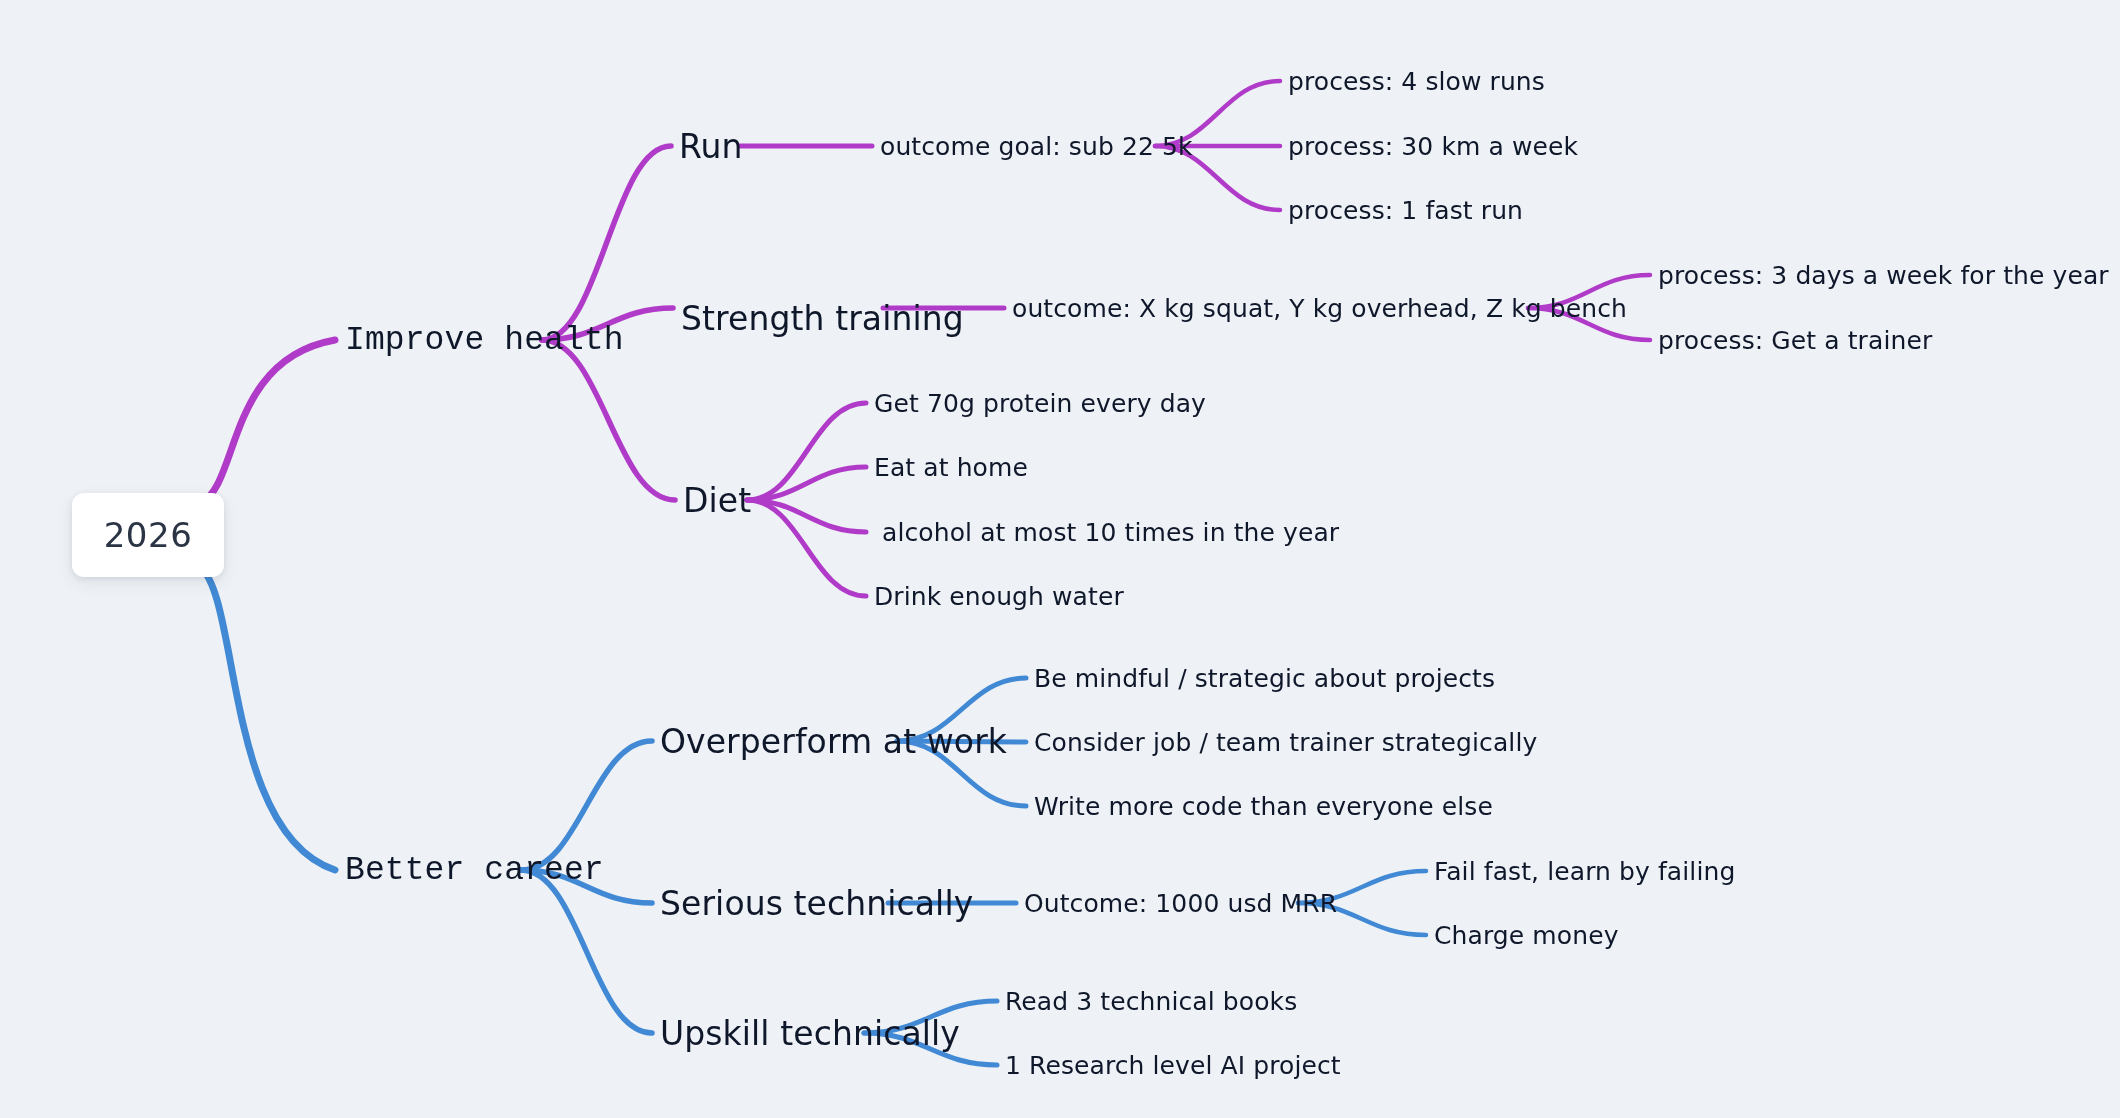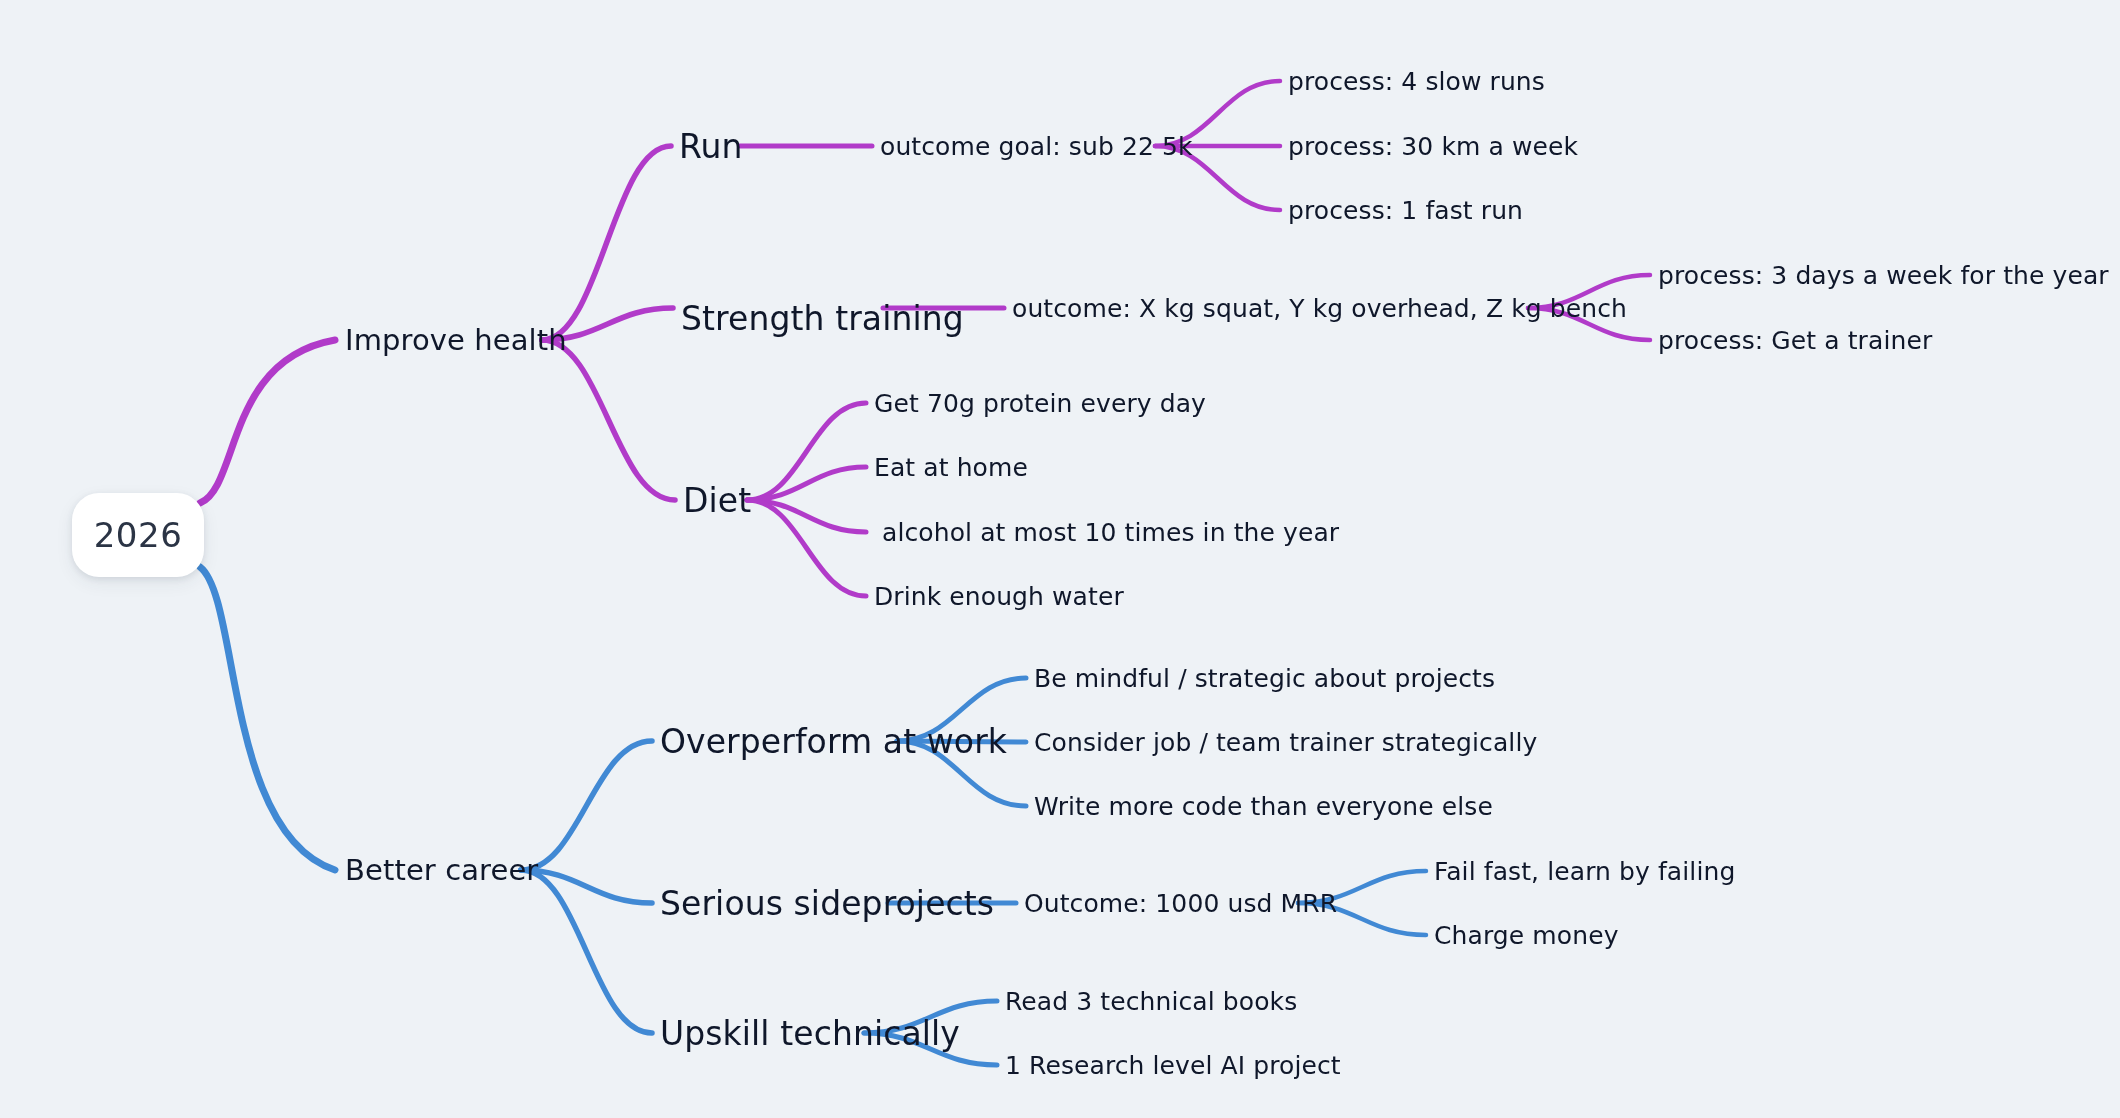--- a/index.html
+++ b/index.html
@@ -25,21 +25,21 @@
     pointer-events: none;
   }
   .node-label {
     position: absolute;
     white-space: pre;
     color: #0f172a;
     line-height: 1;
     transform: translateY(-50%);
     letter-spacing: 0.1px;
   }
-  .node-label.lvl1 { font-size: 29px; }
+  .node-label.lvl1 { font-size: 33px; font-family: Liberation Mono, monospace; }
   .node-label.lvl2 { font-size: 33px; }
   .node-label.lvl3 { font-size: 25px; }
   .node-label.lvl4 { font-size: 25px; }
 
   .root-node {
     position: absolute;
     background: #ffffff;
     border-radius: 12px;
     box-shadow: 0 2px 6px rgba(40,50,70,0.10), 0 6px 18px rgba(40,50,70,0.07);
     display: flex;
@@ -97,24 +97,24 @@
       <div class="node-label lvl2" style="left: 683px; top: 500px;">Diet</div>
       <div class="node-label lvl3" style="left: 874px; top: 403px;">Get 70g protein every day</div>
       <div class="node-label lvl3" style="left: 874px; top: 467px;">Eat at home</div>
       <div class="node-label lvl3" style="left: 874px; top: 532px;"> alcohol at most 10 times in the year</div>
       <div class="node-label lvl3" style="left: 874px; top: 596px;">Drink enough water</div>
       <div class="node-label lvl1" style="left: 345px; top: 870px;">Better career</div>
       <div class="node-label lvl2" style="left: 660px; top: 741px;">Overperform at work</div>
       <div class="node-label lvl3" style="left: 1034px; top: 678px;">Be mindful / strategic about projects</div>
       <div class="node-label lvl3" style="left: 1034px; top: 742px;">Consider job / team trainer strategically</div>
       <div class="node-label lvl3" style="left: 1034px; top: 806px;">Write more code than everyone else</div>
-      <div class="node-label lvl2" style="left: 660px; top: 903px;">Serious sideprojects</div>
+      <div class="node-label lvl2" style="left: 660px; top: 903px;">Serious technically</div>
       <div class="node-label lvl3" style="left: 1024px; top: 903px;">Outcome: 1000 usd MRR</div>
       <div class="node-label lvl4" style="left: 1434px; top: 871px;">Fail fast, learn by failing</div>
       <div class="node-label lvl4" style="left: 1434px; top: 935px;">Charge money</div>
       <div class="node-label lvl2" style="left: 660px; top: 1033px;">Upskill technically</div>
       <div class="node-label lvl3" style="left: 1005px; top: 1001px;">Read 3 technical books</div>
       <div class="node-label lvl3" style="left: 1005px; top: 1065px;">1 Research level AI project</div>
     </div>
-  <div class="root-node" id="root-node" style="left: 72px; top: 493px; width: 132px; height: 84px; border-radius: 27px;">
+  <div class="root-node" id="root-node" style="left: 72px; top: 493px; width: 152px; height: 84px;">
     <span>2026</span>
   </div>
 </div>
 
 </body></html>

